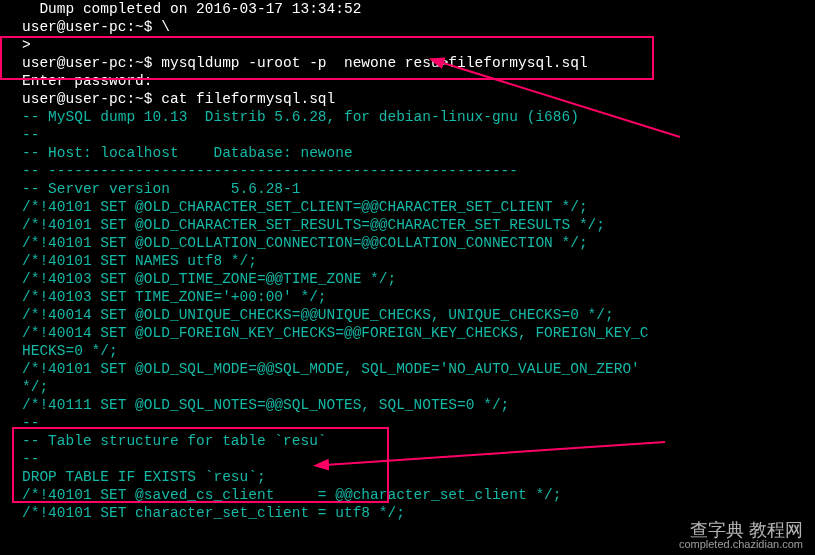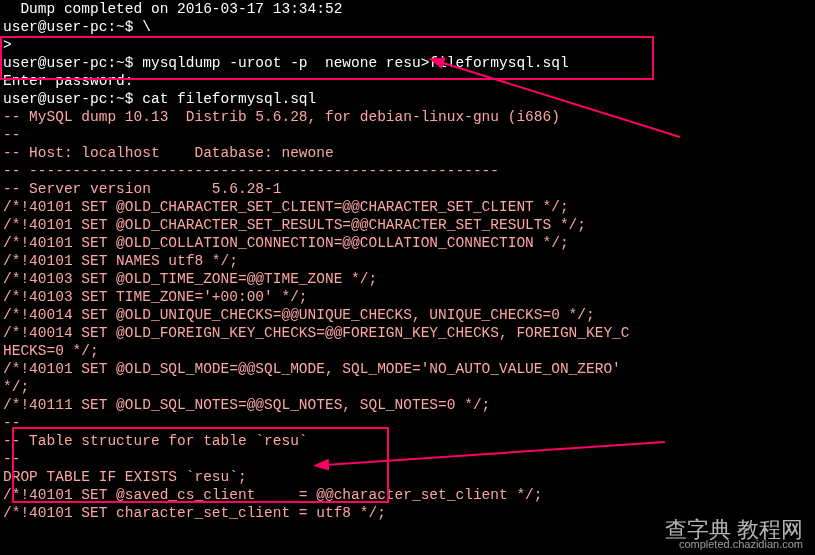--- a/index.html
+++ b/index.html
@@ -13,31 +13,31 @@
       font-size: 14.5px;
       line-height: 18px;
       color: #00ff00;
       width: 815px;
       height: 555px;
       overflow: hidden;
       position: relative;
       padding: 0;
     }
     .terminal {
-      padding: 0 3px;
+      padding: 0 22px;
       white-space: pre;
     }
     .line {
       white-space: pre;
     }
     .white {
       color: #fff;
     }
     .green {
-      color: #fca5a5;
+      color: #14b8a6;
     }
     .highlight-box1 {
       position: absolute;
       border: 2px solid #ff0066;
       left: 0px;
       top: 36px;
       width: 654px;
       height: 44px;
       pointer-events: none;
     }
@@ -70,21 +70,21 @@
       position: absolute;
       right: 12px;
       bottom: 4px;
       font-family: Arial, sans-serif;
       color: rgba(255,255,255,0.6);
       font-size: 11px;
       text-align: right;
       line-height: 14px;
     }
     .watermark .cn {
-      font-size: 22px;
+      font-size: 18px;
       color: rgba(255,255,255,0.7);
     }
   </style>
 </head>
 <body>
 
 <div class="terminal" id="term"><div class="line white">  Dump completed on 2016-03-17 13:34:52</div><div class="line white">user@user-pc:~$ \</div><div class="line white">&gt;</div><div class="line white">user@user-pc:~$ mysqldump -uroot -p  newone resu&gt;fileformysql.sql</div><div class="line white">Enter password:</div><div class="line white">user@user-pc:~$ cat fileformysql.sql</div><div class="line green">-- MySQL dump 10.13  Distrib 5.6.28, for debian-linux-gnu (i686)</div><div class="line green">--</div><div class="line green">-- Host: localhost    Database: newone</div><div class="line green">-- ------------------------------------------------------</div><div class="line green">-- Server version       5.6.28-1</div><div class="line green"></div><div class="line green">/*!40101 SET @OLD_CHARACTER_SET_CLIENT=@@CHARACTER_SET_CLIENT */;</div><div class="line green">/*!40101 SET @OLD_CHARACTER_SET_RESULTS=@@CHARACTER_SET_RESULTS */;</div><div class="line green">/*!40101 SET @OLD_COLLATION_CONNECTION=@@COLLATION_CONNECTION */;</div><div class="line green">/*!40101 SET NAMES utf8 */;</div><div class="line green">/*!40103 SET @OLD_TIME_ZONE=@@TIME_ZONE */;</div><div class="line green">/*!40103 SET TIME_ZONE='+00:00' */;</div><div class="line green">/*!40014 SET @OLD_UNIQUE_CHECKS=@@UNIQUE_CHECKS, UNIQUE_CHECKS=0 */;</div><div class="line green">/*!40014 SET @OLD_FOREIGN_KEY_CHECKS=@@FOREIGN_KEY_CHECKS, FOREIGN_KEY_C</div><div class="line green">HECKS=0 */;</div><div class="line green">/*!40101 SET @OLD_SQL_MODE=@@SQL_MODE, SQL_MODE='NO_AUTO_VALUE_ON_ZERO'</div><div class="line green">*/;</div><div class="line green">/*!40111 SET @OLD_SQL_NOTES=@@SQL_NOTES, SQL_NOTES=0 */;</div><div class="line green"></div><div class="line green">--</div><div class="line green">-- Table structure for table `resu`</div><div class="line green">--</div><div class="line green"></div><div class="line green">DROP TABLE IF EXISTS `resu`;</div><div class="line green">/*!40101 SET @saved_cs_client     = @@character_set_client */;</div><div class="line green">/*!40101 SET character_set_client = utf8 */;</div></div>
 
 <div class="highlight-box1"></div>
 <div class="highlight-box2"></div>

